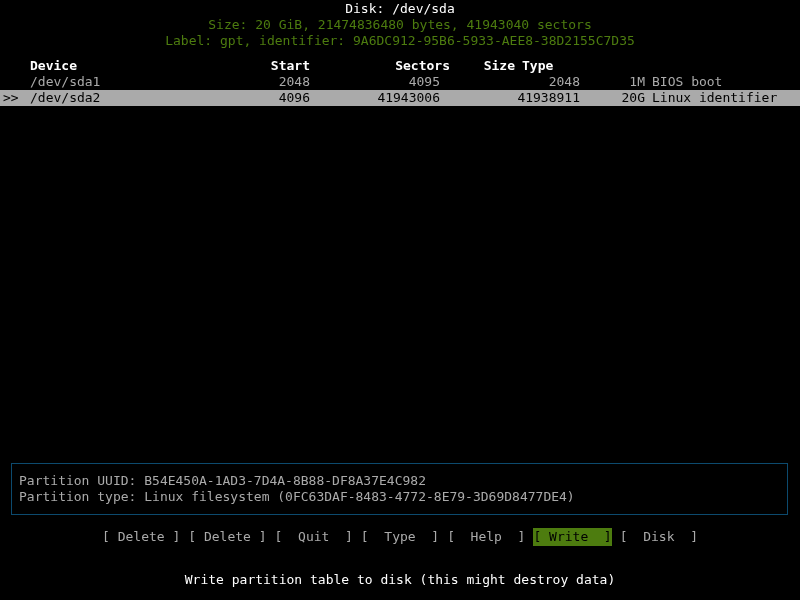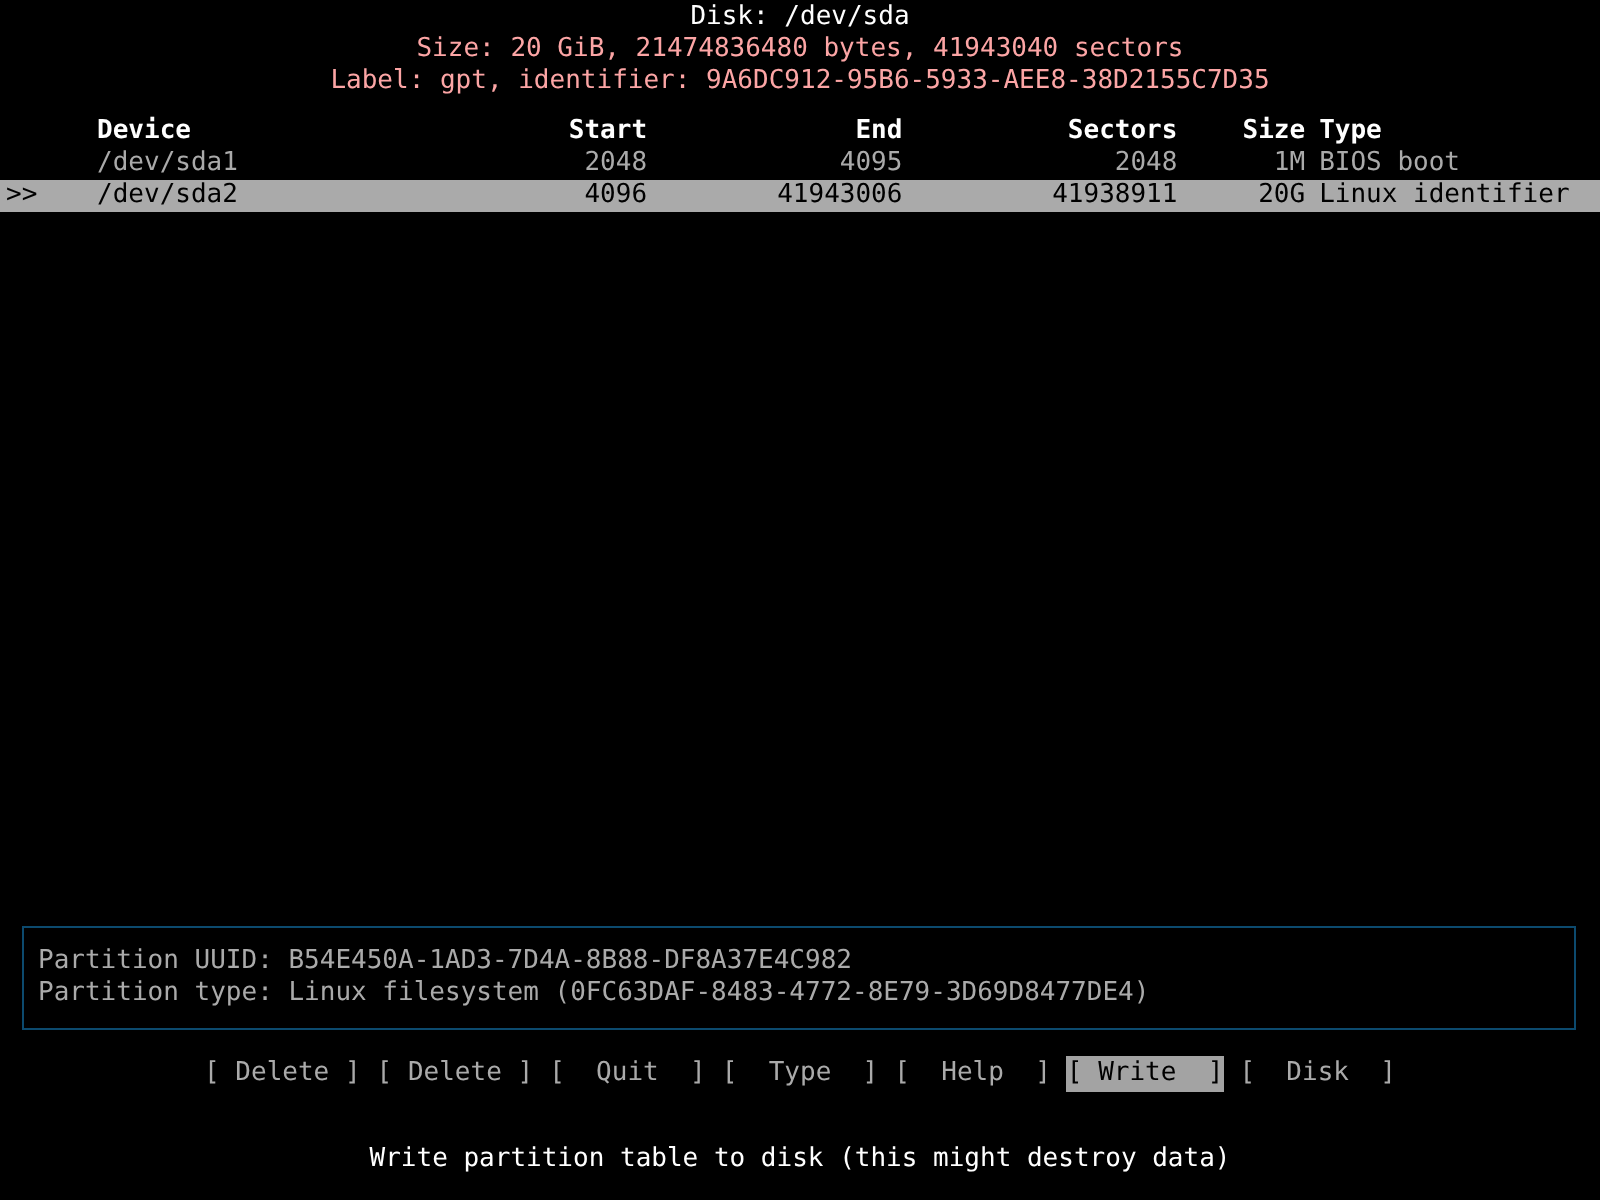--- a/index.html
+++ b/index.html
@@ -33,21 +33,21 @@
     white-space: pre;
     letter-spacing: 0px;
     height: 16px;
     line-height: 16px;
   }
   .bright {
     color: #ffffff;
     font-weight: normal;
   }
   .dim {
-    color: #fca5a5;
+    color: #4d7c0f;
   }
 
   
   .table {
     margin-top: 9px;
   }
   .row {
     display: flex;
     align-items: center;
     height: 16px;
@@ -60,21 +60,21 @@
   }
   .row.header-row {
     color: #ffffff;
     font-weight: bold;
   }
   .cell {
     white-space: pre;
     overflow: hidden;
   }
   .c-marker  { width: 30px;  text-align: left; padding-left: 3px; box-sizing: border-box; }
-  .c-device  { width: 180px; text-align: left; margin-left: 19px; }
+  .c-device  { width: 180px; text-align: left; }
   .c-start   { width: 100px; text-align: right; }
   .c-end     { width: 130px; text-align: right; }
   .c-sectors { width: 140px; text-align: right; }
   .c-size    { width: 65px;  text-align: right; }
   .c-type    { width: 150px; text-align: left; padding-left: 7px; box-sizing: border-box; }
 
   
   .infobox {
     position: absolute;
     left: 11px;
@@ -105,21 +105,21 @@
     height: 18px;
   }
   .btn {
     white-space: pre;
     color: #aaaaaa;
     height: 18px;
     line-height: 18px;
     margin: 0 4px;
   }
   .btn.active {
-    background: #a3a3a3;
+    background: #4d7c0f;
     color: #000000;
   }
 
   
   .status {
     position: absolute;
     left: 0;
     top: 571px;
     width: 800px;
     text-align: center;
@@ -140,21 +140,20 @@
     <div class="header-line dim">Size: 20 GiB, 21474836480 bytes, 41943040 sectors</div>
     <div class="header-line dim">Label: gpt, identifier: 9A6DC912-95B6-5933-AEE8-38D2155C7D35</div>
   </div>
 
   <div class="table">
 
     <div class="row header-row">
       <span class="cell c-marker"></span>
       <span class="cell c-device">Device</span>
       <span class="cell c-start">Start</span>
-      <span class="cell c-end">End</span>
       <span class="cell c-sectors">Sectors</span>
       <span class="cell c-size">Size</span>
       <span class="cell c-type">Type</span>
     </div>
 
     <div class="row">
       <span class="cell c-marker"></span>
       <span class="cell c-device">/dev/sda1</span>
       <span class="cell c-start">2048</span>
       <span class="cell c-end">4095</span>

